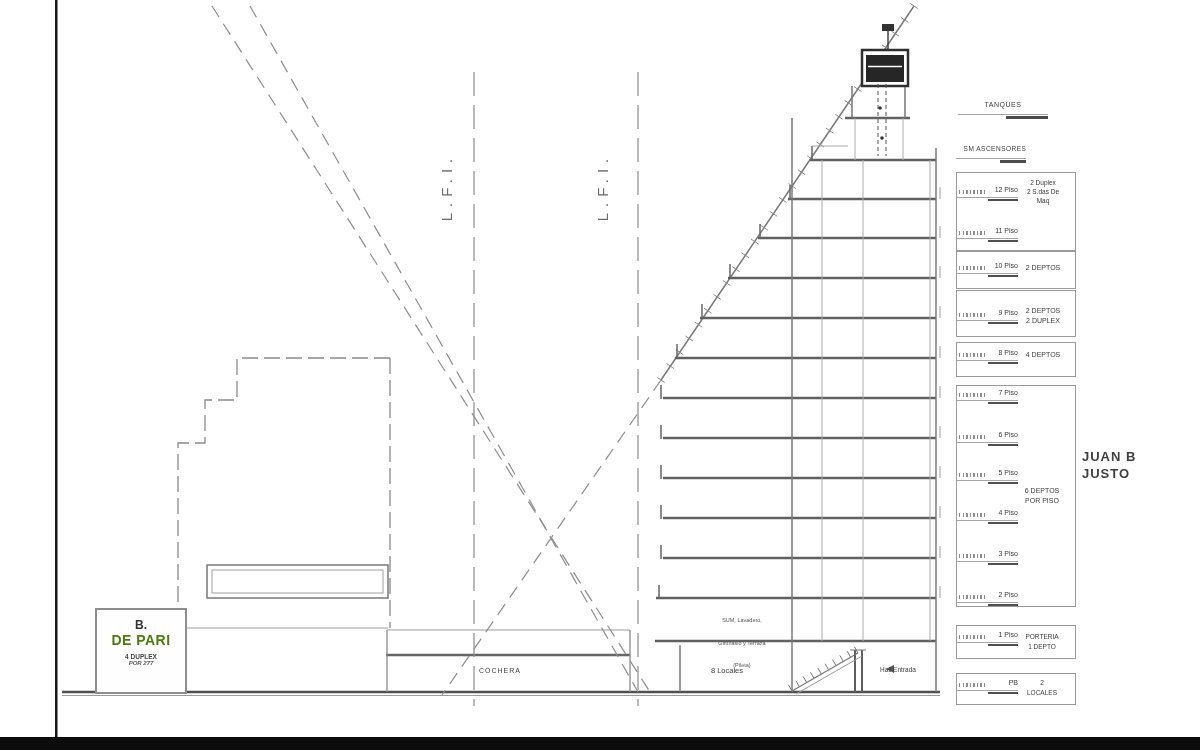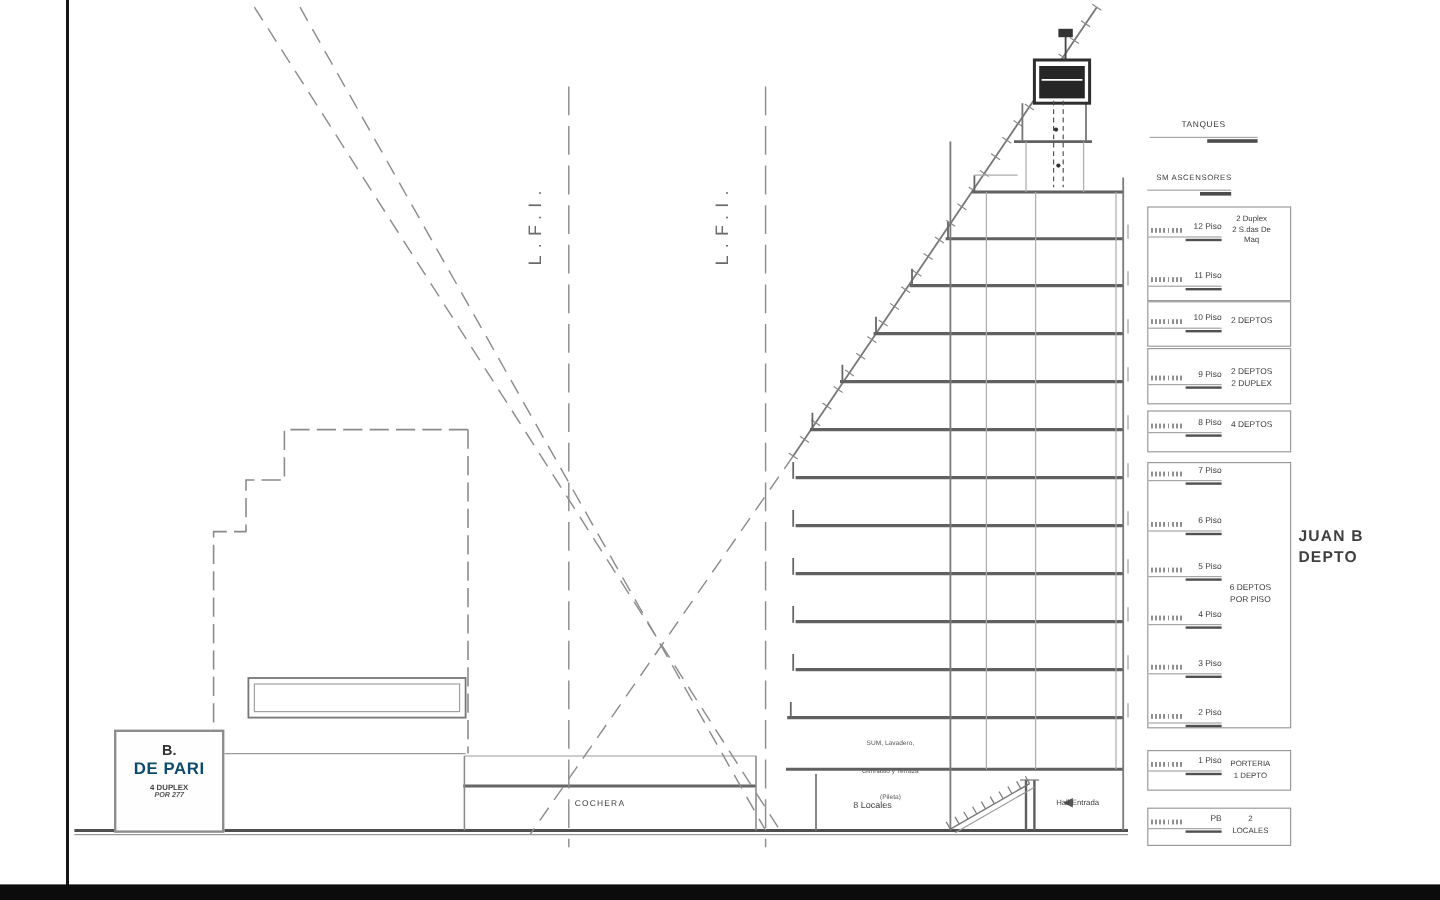--- a/index.html
+++ b/index.html
@@ -18,24 +18,24 @@
   .frow .u2{position:absolute;left:30px;top:11.5px;width:30px;height:2.5px;background:#505050;}
   .note{position:absolute;text-align:center;color:#3a3a3a;}
   .callout{position:absolute;text-align:center;color:#3a3a3a;letter-spacing:0.5px;}
   .uline{position:absolute;background:#a6a6a6;height:1px;}
   .uline-dark{position:absolute;background:#4c4c4c;height:2.5px;}
   .lfi{position:absolute;width:130px;height:18px;font-size:15px;letter-spacing:6px;
        color:#6a6a6a;text-align:center;transform:rotate(-90deg);}
   #left-bldg-box{position:absolute;left:95px;top:608px;width:88px;height:82px;
        border:2px solid #8d8d8d;background:#fefefe;text-align:center;}
   #left-bldg-box .l1{font-size:12px;margin-top:8px;font-weight:600;color:#333;}
-  #left-bldg-box .l2{font-size:14px;font-weight:600;letter-spacing:0.5px;color:#0c4a6e;}
+  #left-bldg-box .l2{font-size:14px;font-weight:600;letter-spacing:0.5px;color:#4d7c0f;}
   #left-bldg-box .s1{font-size:6.5px;font-weight:700;margin-top:5px;color:#444;}
   #left-bldg-box .s2{font-size:6px;font-style:italic;font-weight:700;color:#555;}
-  #street-label{position:absolute;left:1082px;top:438px;width:70px;font-size:13px;
+  #street-label{position:absolute;left:1082px;top:448px;width:70px;font-size:13px;
        line-height:17px;letter-spacing:1px;color:#3f3f3f;font-weight:600;}
 </style>
 </head>
 <body>
 
 <div id="canvas">
 
   <svg id="plan-svg" viewBox="0 0 1200 750" xmlns="http://www.w3.org/2000/svg">
 
     <g>
@@ -345,16 +345,16 @@
     <div>PORTERIA</div>
     <div>1 DEPTO</div>
   </div>
   <div class="note" style="left:1012px;top:678px;width:60px;font-size:6.5px;line-height:9.5px;">
     <div>2</div>
     <div>LOCALES</div>
   </div>
 
   <div id="street-label">
     <div>JUAN B</div>
-    <div>DEPTO</div>
+    <div>JUSTO</div>
   </div>
 
 </div>
 
 </body></html>

